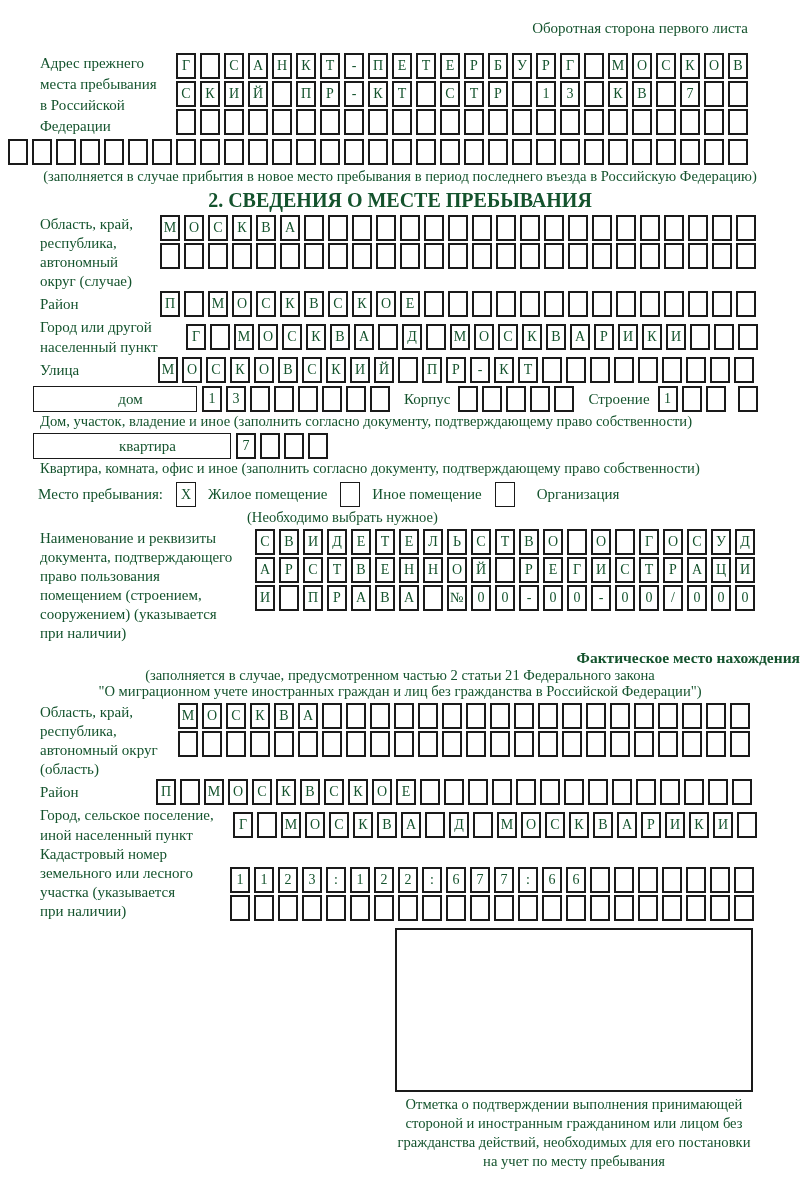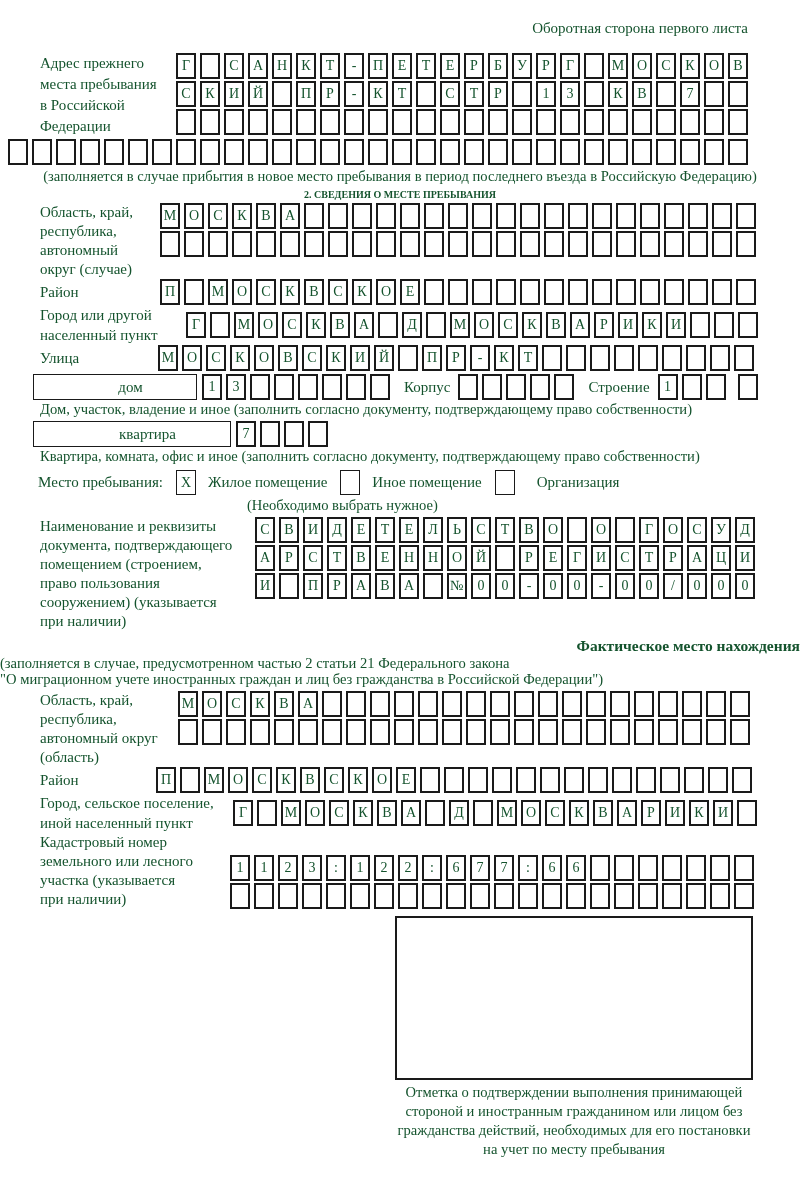--- a/index.html
+++ b/index.html
@@ -29,21 +29,21 @@
   .cells-row { display: flex; }
   .cells-col .cells-row { margin-bottom: 2px; }
   .cell {
     flex: none; width: 20px; height: 26px; border: 2px solid #1a1a1a;
     margin-right: 4px; display: flex; align-items: center; justify-content: center;
     font-size: 14px; background: #fff;
   }
   .full-row { margin-left: 8px; }
 
   .note-center { text-align: center; font-size: 14.6px; margin-top: 3px; }
-  .sec-title { text-align: center; font-weight: bold; font-size: 10px; margin: 4px 0 3px; }
+  .sec-title { text-align: center; font-weight: bold; font-size: 20px; margin: 4px 0 3px; }
   .caption { margin: 1px 0 2px 40px; font-size: 14.6px; }
 
   .house-row { display: flex; align-items: center; margin: 3px 0 0 33px; }
   .named-box {
     flex: none; width: 164px; height: 26px; border: 1.7px solid #1a1a1a;
     display: flex; align-items: center; justify-content: center; margin-right: 5px; padding-left: 31px;
   }
   .named-box.wide { width: 198px; }
   .inline-label { margin: 0 8px 0 10px; white-space: nowrap; }
   .stroenie .cell:last-child { margin-left: 8px; }
@@ -51,21 +51,21 @@
   .stay-row { display: flex; align-items: center; margin: 5px 0 0 38px; }
   .checkbox {
     flex: none; width: 20px; height: 25px; border: 1.9px solid #1a1a1a;
     margin-left: 13px; display: flex; align-items: center; justify-content: center;
     font-size: 14px;
   }
   .stay-opt { margin-left: 12px; white-space: nowrap; }
   .stay-note { margin: 2px 0 0 247px; font-size: 14.6px; }
 
   .big-title { text-align: right; font-weight: bold; font-size: 15.5px; margin: 6px 0 0; }
-  .center-note { font-size: 14.6px; line-height: 16px; }
+  .center-note { text-align: center; font-size: 14.6px; line-height: 16px; }
   .cad-cells { margin-top: 22px; }
 
   .stamp-box { margin: 5px 0 0 395px; width: 358px; height: 164px; border: 2px solid #1a1a1a; }
   .stamp-caption { margin: 3px 0 0 384px; width: 380px; text-align: center; font-size: 14.6px; line-height: 19px; }
 </style>
 </head>
 <body>
 
 <div class="page">
 
@@ -405,22 +405,22 @@
     <span class="stay-opt">Иное помещение</span>
     <div class="checkbox"></div>
     <span class="stay-opt" style="margin-left:22px">Организация</span>
   </div>
   <div class="stay-note">(Необходимо выбрать нужное)</div>
 
   <div class="grp" style="margin-top:3px">
     <div class="flabel doc-label">
         <div class="lbl-line">Наименование и реквизиты</div>
         <div class="lbl-line">документа, подтверждающего</div>
+        <div class="lbl-line">право пользования</div>
         <div class="lbl-line">помещением (строением,</div>
-        <div class="lbl-line">право пользования</div>
         <div class="lbl-line">сооружением) (указывается</div>
         <div class="lbl-line">при наличии)</div>
       </div>
     <div class="cells-col">
       <div class="cells-row">
           <div class="cell">С</div>
           <div class="cell">В</div>
           <div class="cell">И</div>
           <div class="cell">Д</div>
           <div class="cell">Е</div>

